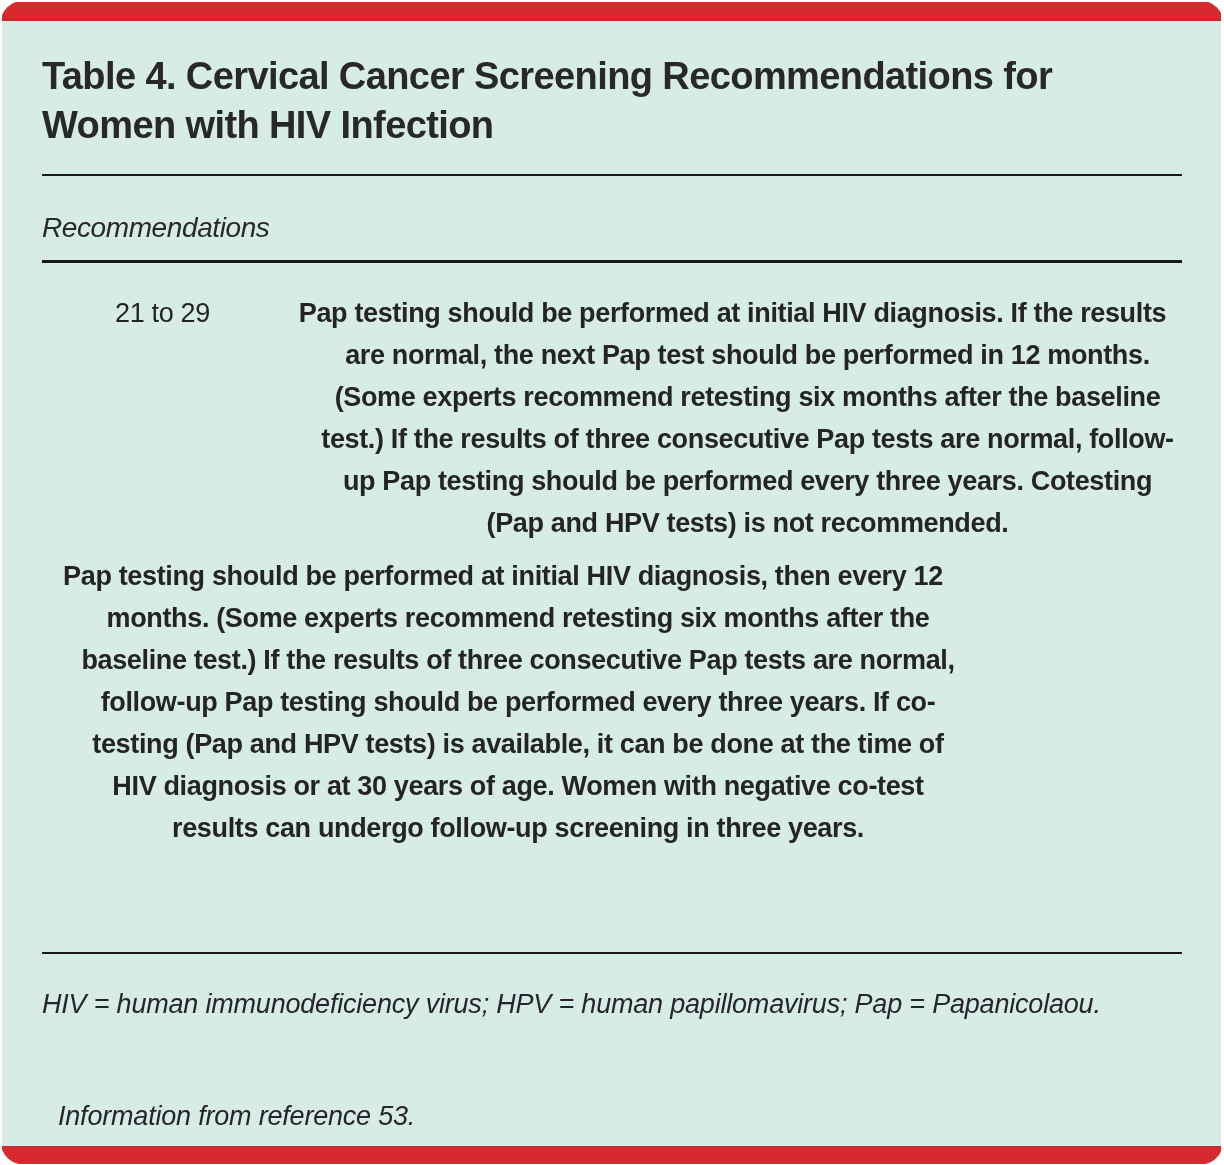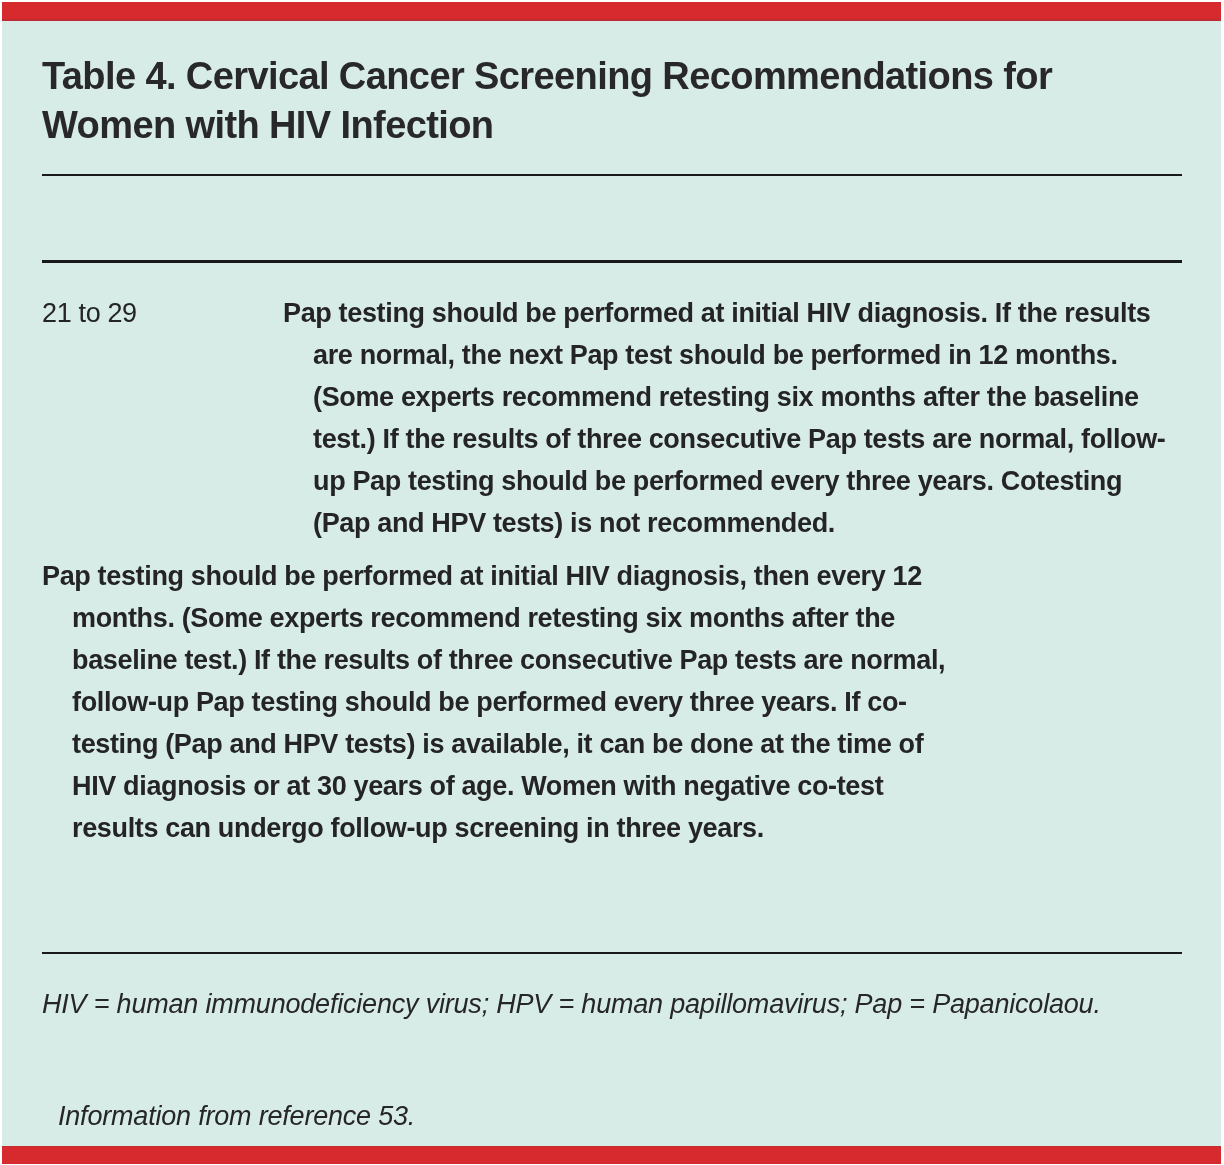--- a/index.html
+++ b/index.html
@@ -7,20 +7,21 @@
     padding: 0;
     background: #ffffff;
   }
   .canvas {
     position: relative;
     width: 1224px;
     height: 1165px;
     background: #ffffff;
     font-family: "Liberation Sans", sans-serif;
     overflow: hidden;
+    border-radius: 25px;
   }
   .page-bg {
     position: absolute;
     left: 2px;
     top: 2px;
     right: 3px;
     bottom: 2px;
     background: #d8ece7;
   }
   .bar {
@@ -86,20 +87,21 @@
     left: 0;
     width: 1140px;
     font-size: 27px;
     line-height: 42px;
     letter-spacing: -0.35px;
     color: #242426;
   }
   .data-row {
     display: flex;
     margin-bottom: 11px;
+    text-align: center;
   }
   .data-row .col-rec {
     padding-left: 30px;
     text-indent: -30px;
     max-width: 892px;
     font-weight: bold;
   }
   .footnotes {
     position: absolute;
     top: 980px;
@@ -129,20 +131,21 @@
 <div class="canvas">
   <div class="page-bg"></div>
   <div class="bar bar-top"></div>
 
   <div class="content">
     <div class="table-title">Table 4. Cervical Cancer Screening Recommendations for Women with HIV Infection</div>
 
     <div class="rule rule-a"></div>
 
     <div class="header-row">
+      <div class="col-rec">Recommendations</div>
     </div>
 
     <div class="rule rule-b"></div>
 
     <div class="rows">
       <div class="data-row">
         <div class="col-age">21 to 29</div>
         <div class="col-rec">Pap testing should be performed at initial HIV diagnosis. If the results are normal, the next Pap test should be performed in 12 months. (Some experts recommend retesting six months after the baseline test.) If the results of three consecutive Pap tests are normal, follow-up Pap testing should be performed every three years. Cotesting (Pap and HPV tests) is not recommended.</div>
       </div>
       <div class="data-row">

